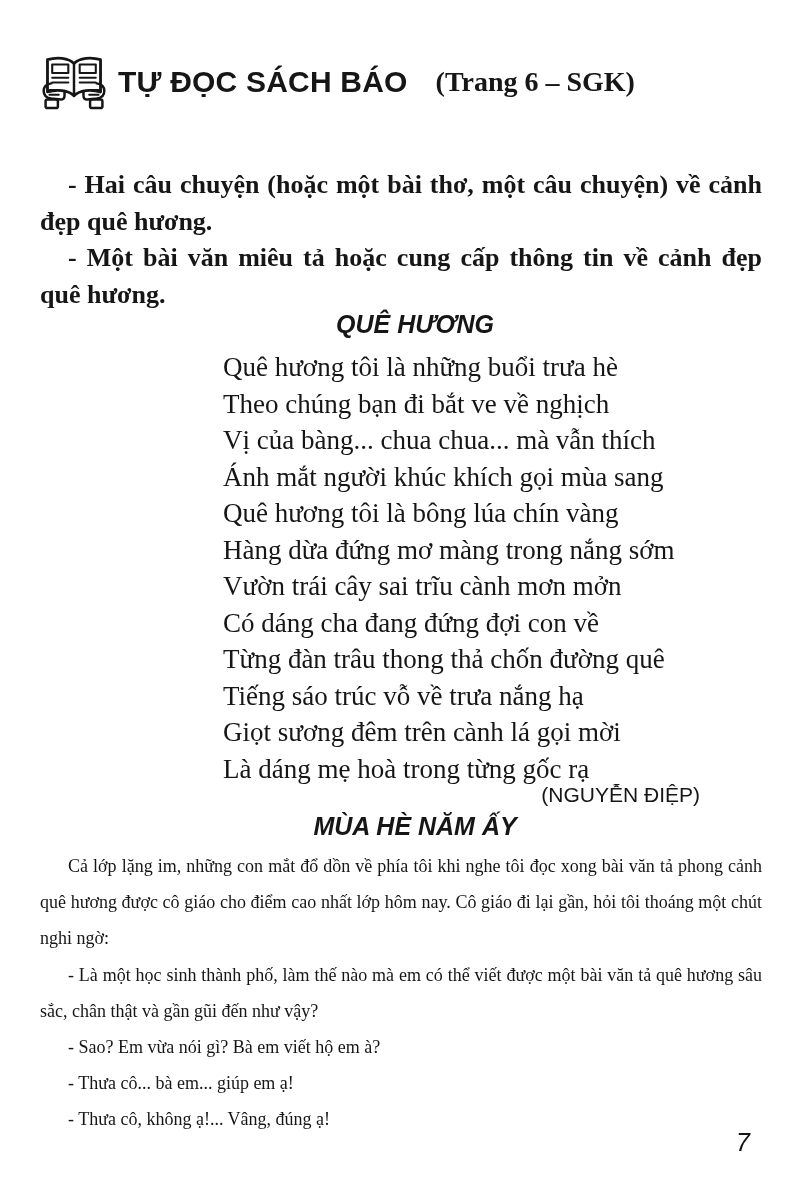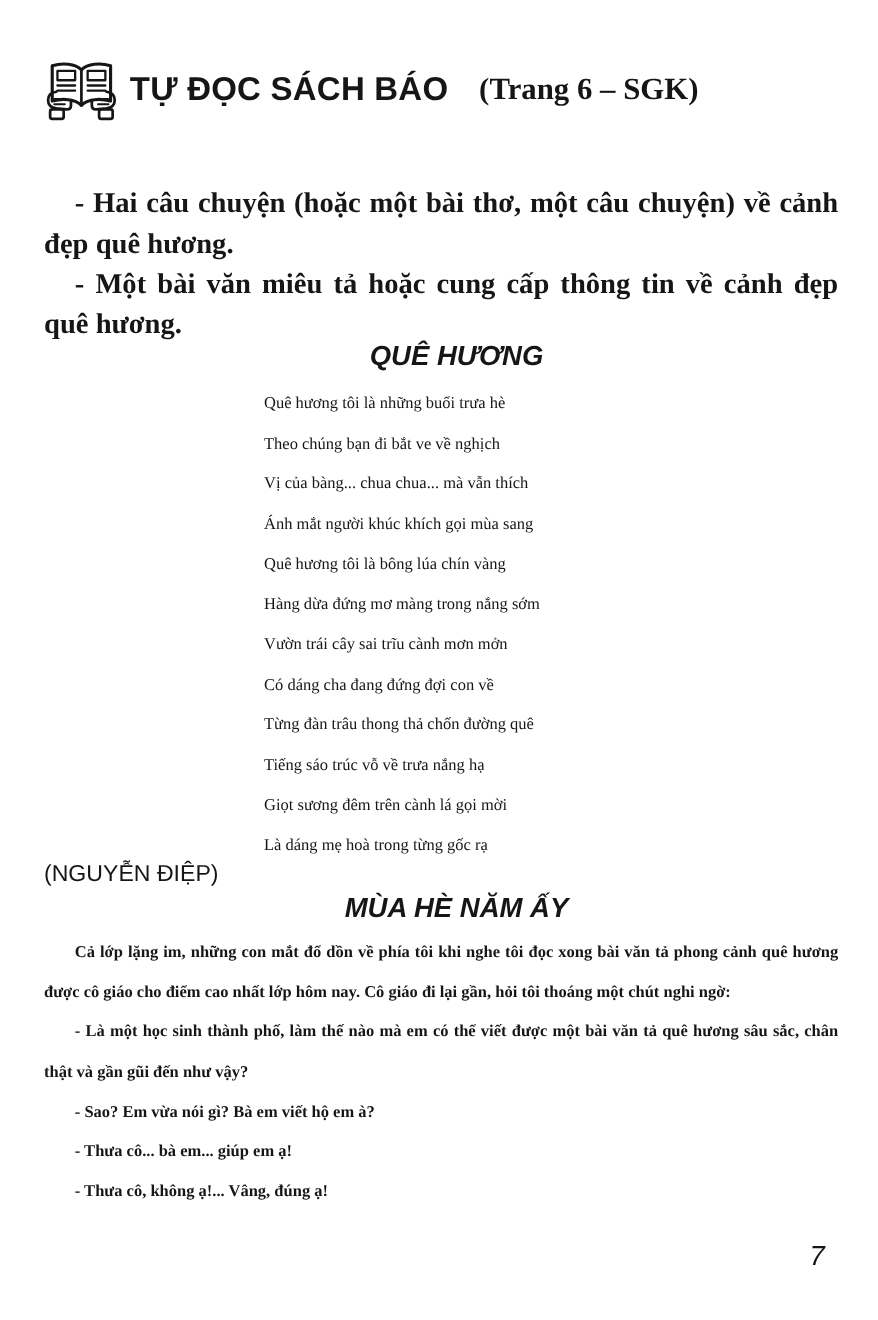--- a/index.html
+++ b/index.html
@@ -48,44 +48,44 @@
   }
 
   
   .poem-title {
     position: absolute; top: 310px; left: 0; width: 830px;
     text-align: center;
     font-family: "Liberation Sans", "DejaVu Sans", sans-serif;
     font-style: italic; font-weight: bold; font-size: 25px;
   }
   .poem {
-    position: absolute; top: 349px; left: 240px;
-    font-size: 15px; line-height: 36.5px;
+    position: absolute; top: 349px; left: 223px;
+    font-size: 27px; line-height: 36.5px;
     white-space: nowrap;
   }
   .poem-author {
     position: absolute; top: 783px; left: 40px; width: 660px;
-    text-align: left;
+    text-align: right;
     font-family: "Liberation Sans", "DejaVu Sans", sans-serif;
     font-size: 21px;
   }
 
   
   .story-title {
     position: absolute; top: 812px; left: 0; width: 830px;
     text-align: center;
     font-family: "Liberation Sans", "DejaVu Sans", sans-serif;
     font-style: italic; font-weight: bold; font-size: 25px;
   }
   .story {
     position: absolute; top: 848px; left: 40px; width: 722px;
   }
   .story p {
-    font-size: 15px; line-height: 36.2px;
-    text-align: justify; text-indent: 28px; font-weight: bold;
+    font-size: 18px; line-height: 36.2px;
+    text-align: justify; text-indent: 28px;
   }
 
   
   .page-number {
     position: absolute; top: 1128px; left: 736px;
     font-family: "Liberation Sans", "DejaVu Sans", sans-serif;
     font-style: italic; font-size: 25px;
   }
 </style>
 </head>

